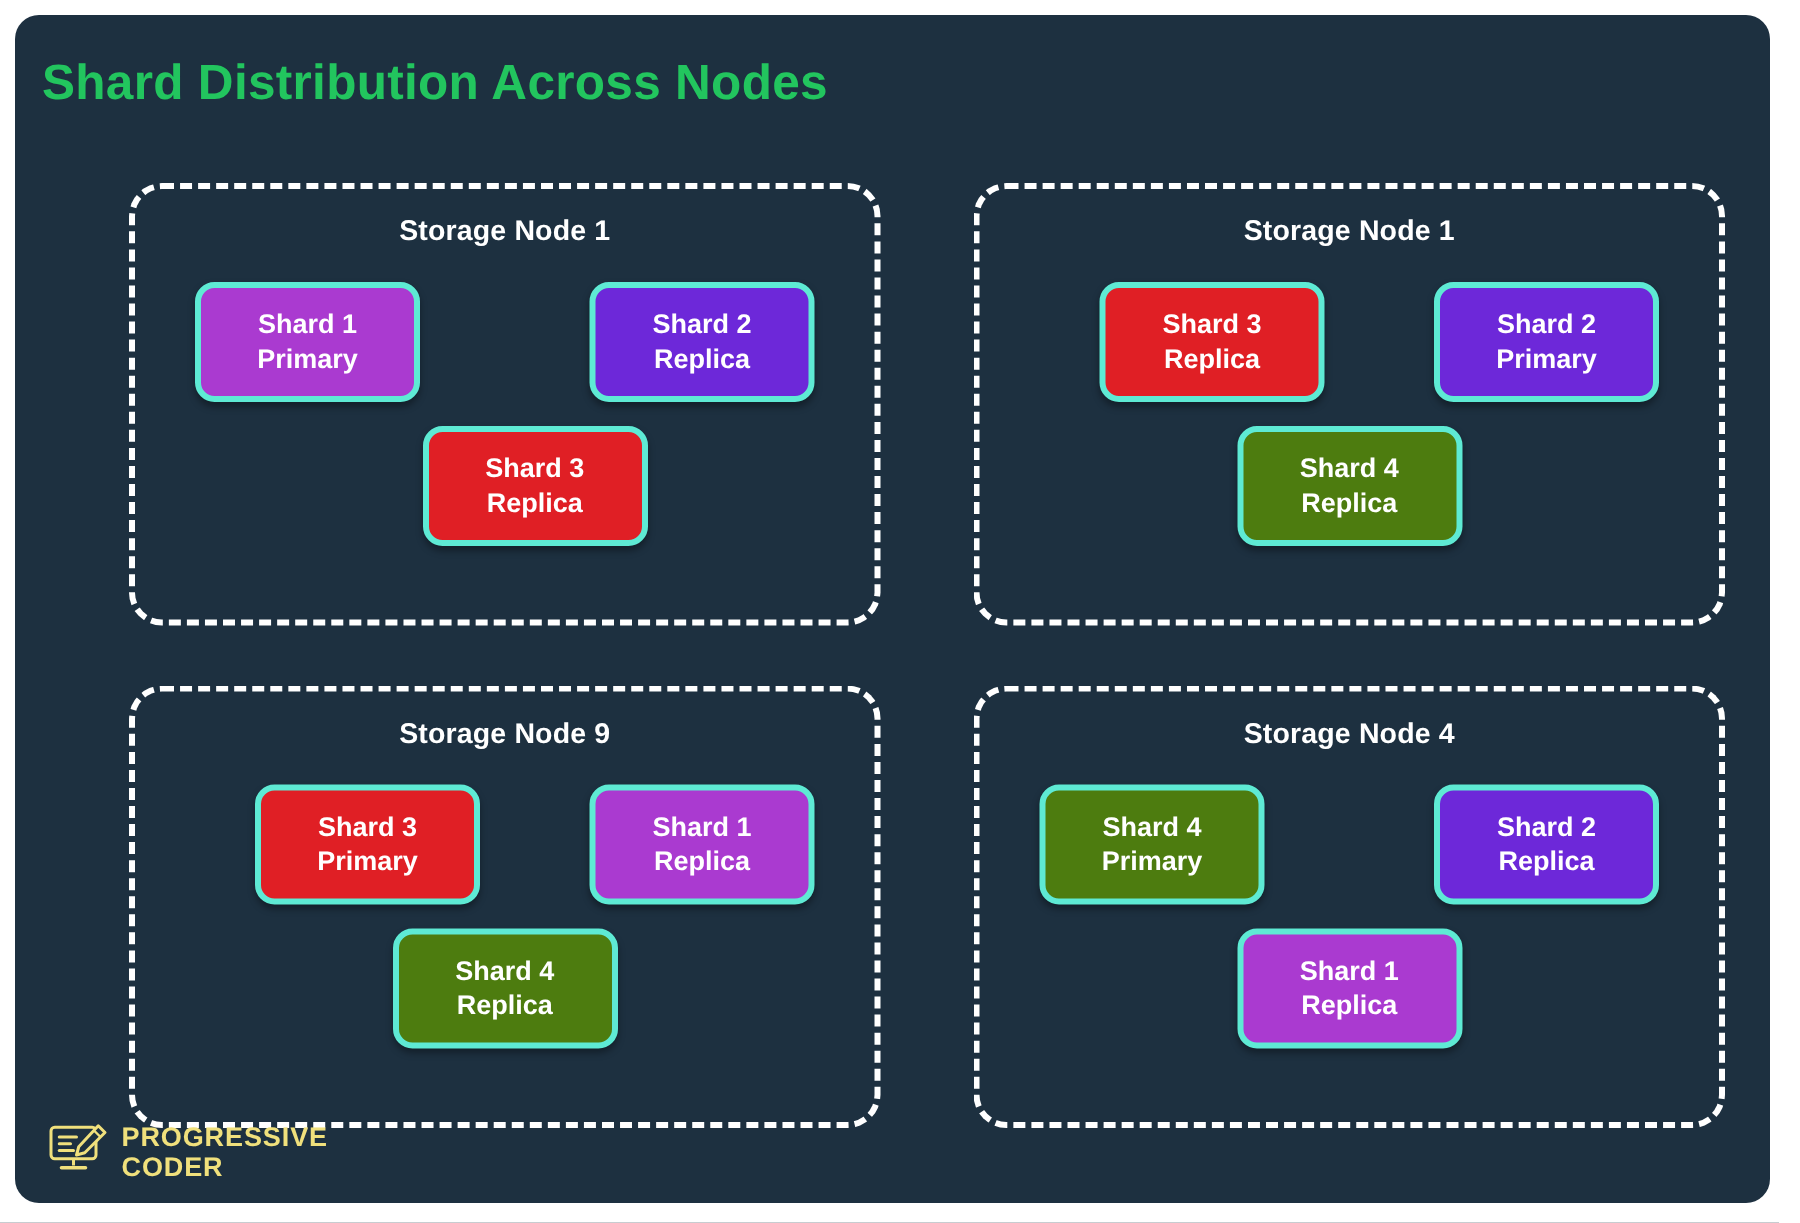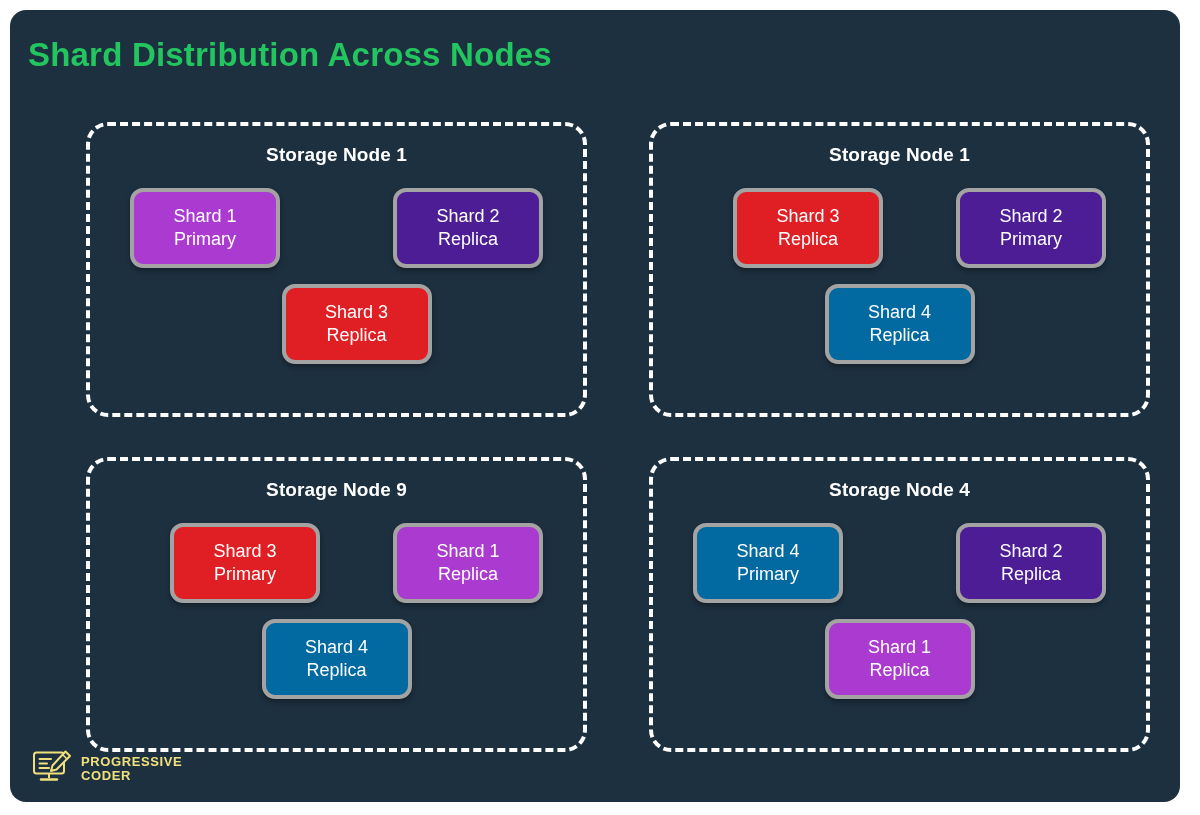--- a/index.html
+++ b/index.html
@@ -79,52 +79,52 @@
     box-sizing: border-box;
   }
   .shard-row.centered {
     justify-content: center;
     margin-top: 16px;
   }
 
   .shard-card {
     min-width: 150px;
     padding: 13px 18px;
-    border: 4px solid #a3a3a3;
+    border: 4px solid #5eead4;
     border-radius: 13px;
     box-sizing: border-box;
     text-align: center;
     color: #ffffff;
     font-size: 18px;
-    font-weight: normal;
+    font-weight: bold;
     line-height: 1.28;
     box-shadow: 0 3px 5px rgba(0,0,0,0.35);
   }
   .shard-card .shard-line {
     display: block;
     white-space: nowrap;
   }
 
   .c-purple { background: #aa3ad0; }
-  .c-green  { background: #4c1d95; }
+  .c-green  { background: #6d28d9; }
   .c-red    { background: #e01f25; margin-left: 40px; }
-  .c-blue   { background: #0369a1; text-align: center; }
+  .c-blue   { background: #4d7c0f; text-align: center; }
 
   .brand {
     position: absolute;
     left: 22px;
     bottom: 14px;
     display: flex;
     align-items: center;
     gap: 9px;
   }
   .brand-icon { display: block; }
   .brand-text {
     color: #f0e07c;
-    font-size: 13px;
+    font-size: 18px;
     font-weight: bold;
     line-height: 1.06;
     letter-spacing: 0.6px;
   }
   .brand-text .brand-line-1 { display: block; text-align: left; }
   .brand-text .brand-line-2 { display: block; text-align: left; }
 </style>
 </head>
 <body>
 

